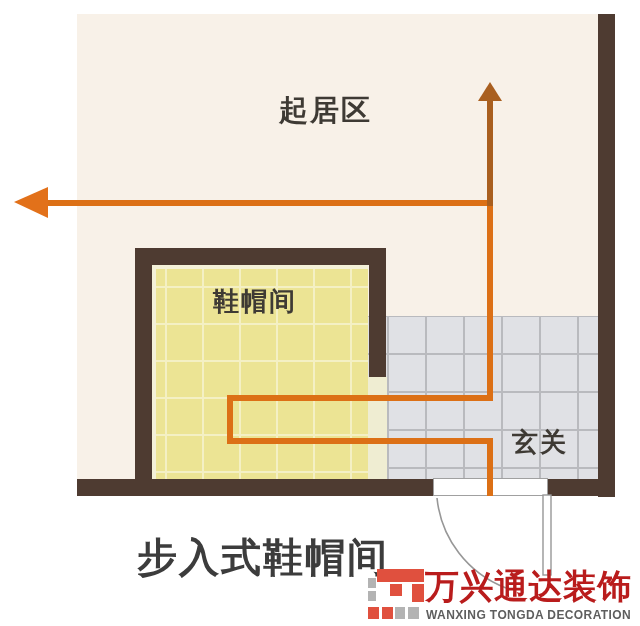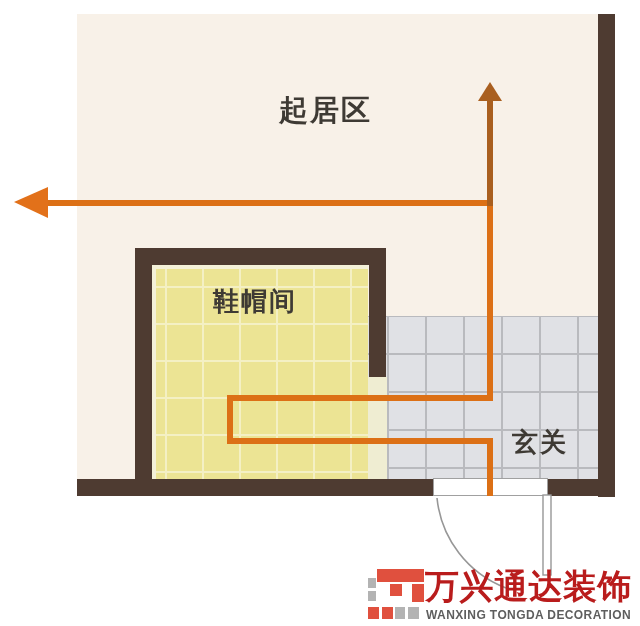--- a/index.html
+++ b/index.html
@@ -111,20 +111,21 @@
 
       <line x1="490" y1="206" x2="490" y2="99" stroke="#a95f1f" stroke-width="6"></line>
       <polygon points="490,82 478,101 502,101" fill="#a95f1f"></polygon>
     </g>
   </svg>
 
   <div class="lbl lbl-living">起居区</div>
   <div class="lbl lbl-shoe">鞋帽间</div>
   <div class="lbl lbl-hall">玄关</div>
 
+  <div class="caption">步入式鞋帽间</div>
 
   <div class="wm">
     <div class="wm-mark">
       <div class="blk red" style="left:9px;top:0;width:47px;height:13px;"></div>
       <div class="blk red" style="left:44px;top:15px;width:12px;height:18px;"></div>
       <div class="blk red" style="left:22px;top:15px;width:12px;height:12px;"></div>
       <div class="blk gray" style="left:0;top:9px;width:8px;height:10px;"></div>
       <div class="blk gray" style="left:0;top:22px;width:8px;height:10px;"></div>
       <div class="blk red" style="left:0;top:38px;width:11px;height:12px;"></div>
       <div class="blk red" style="left:14px;top:38px;width:11px;height:12px;"></div>

